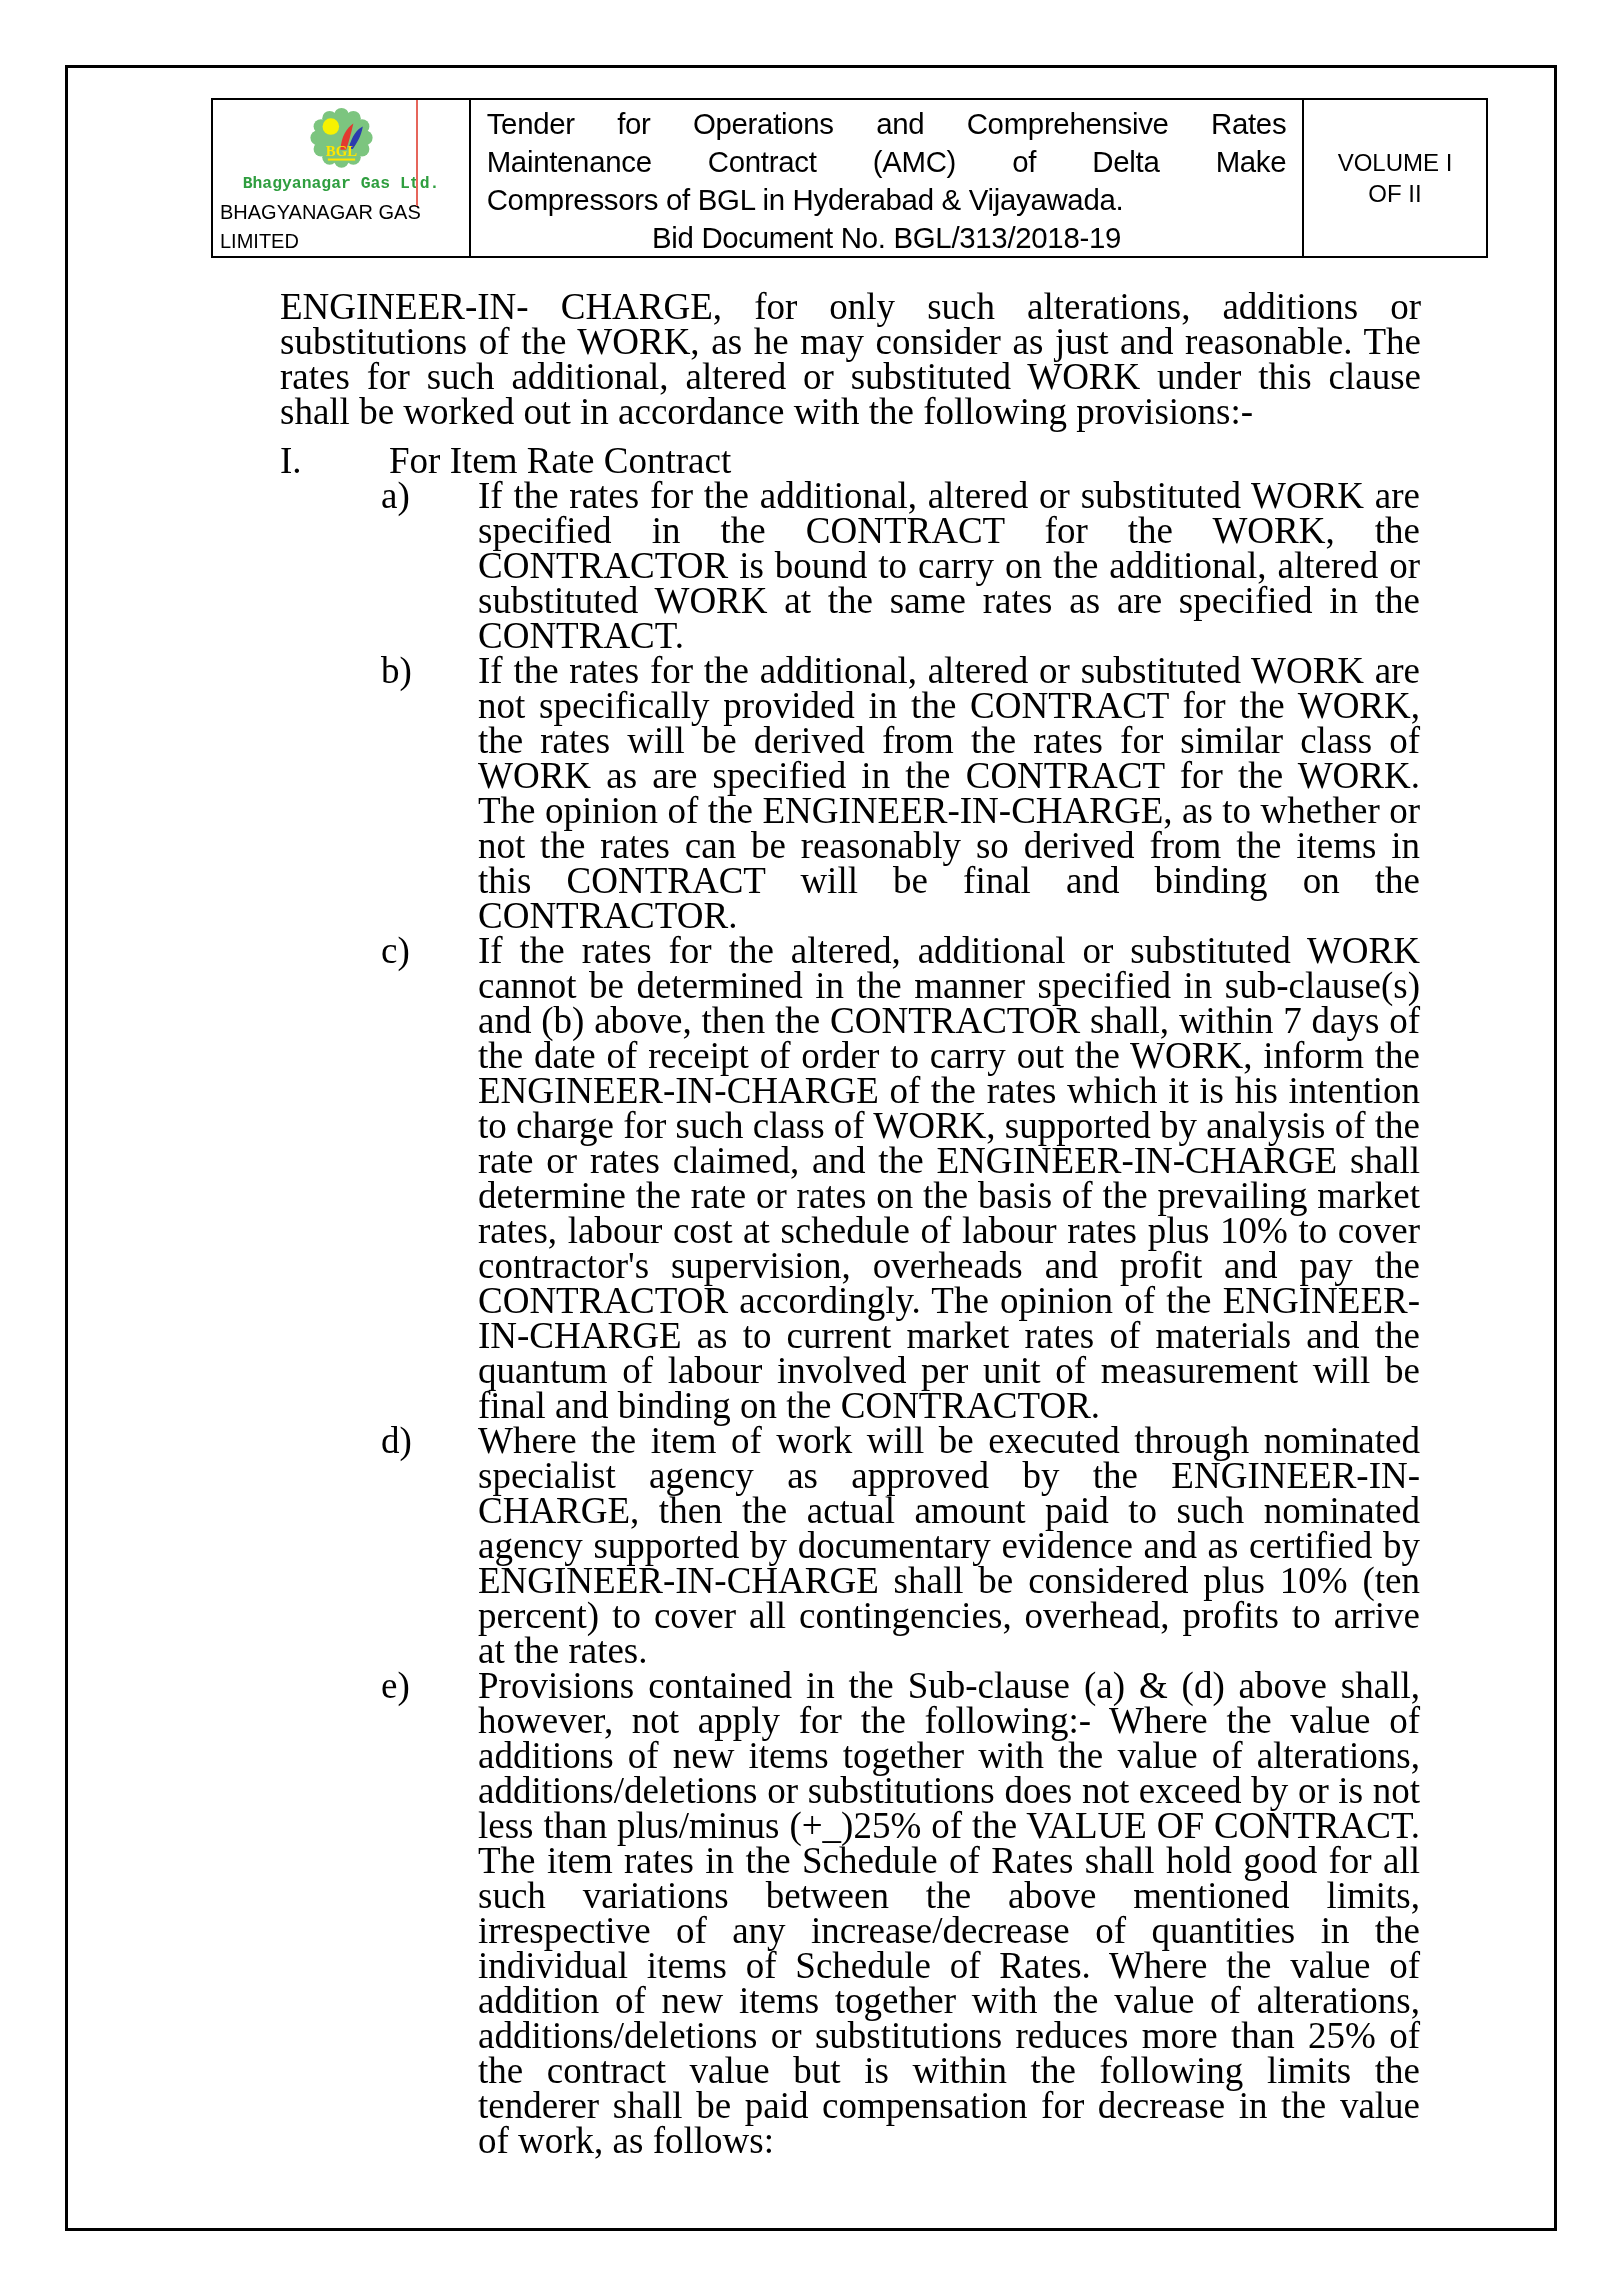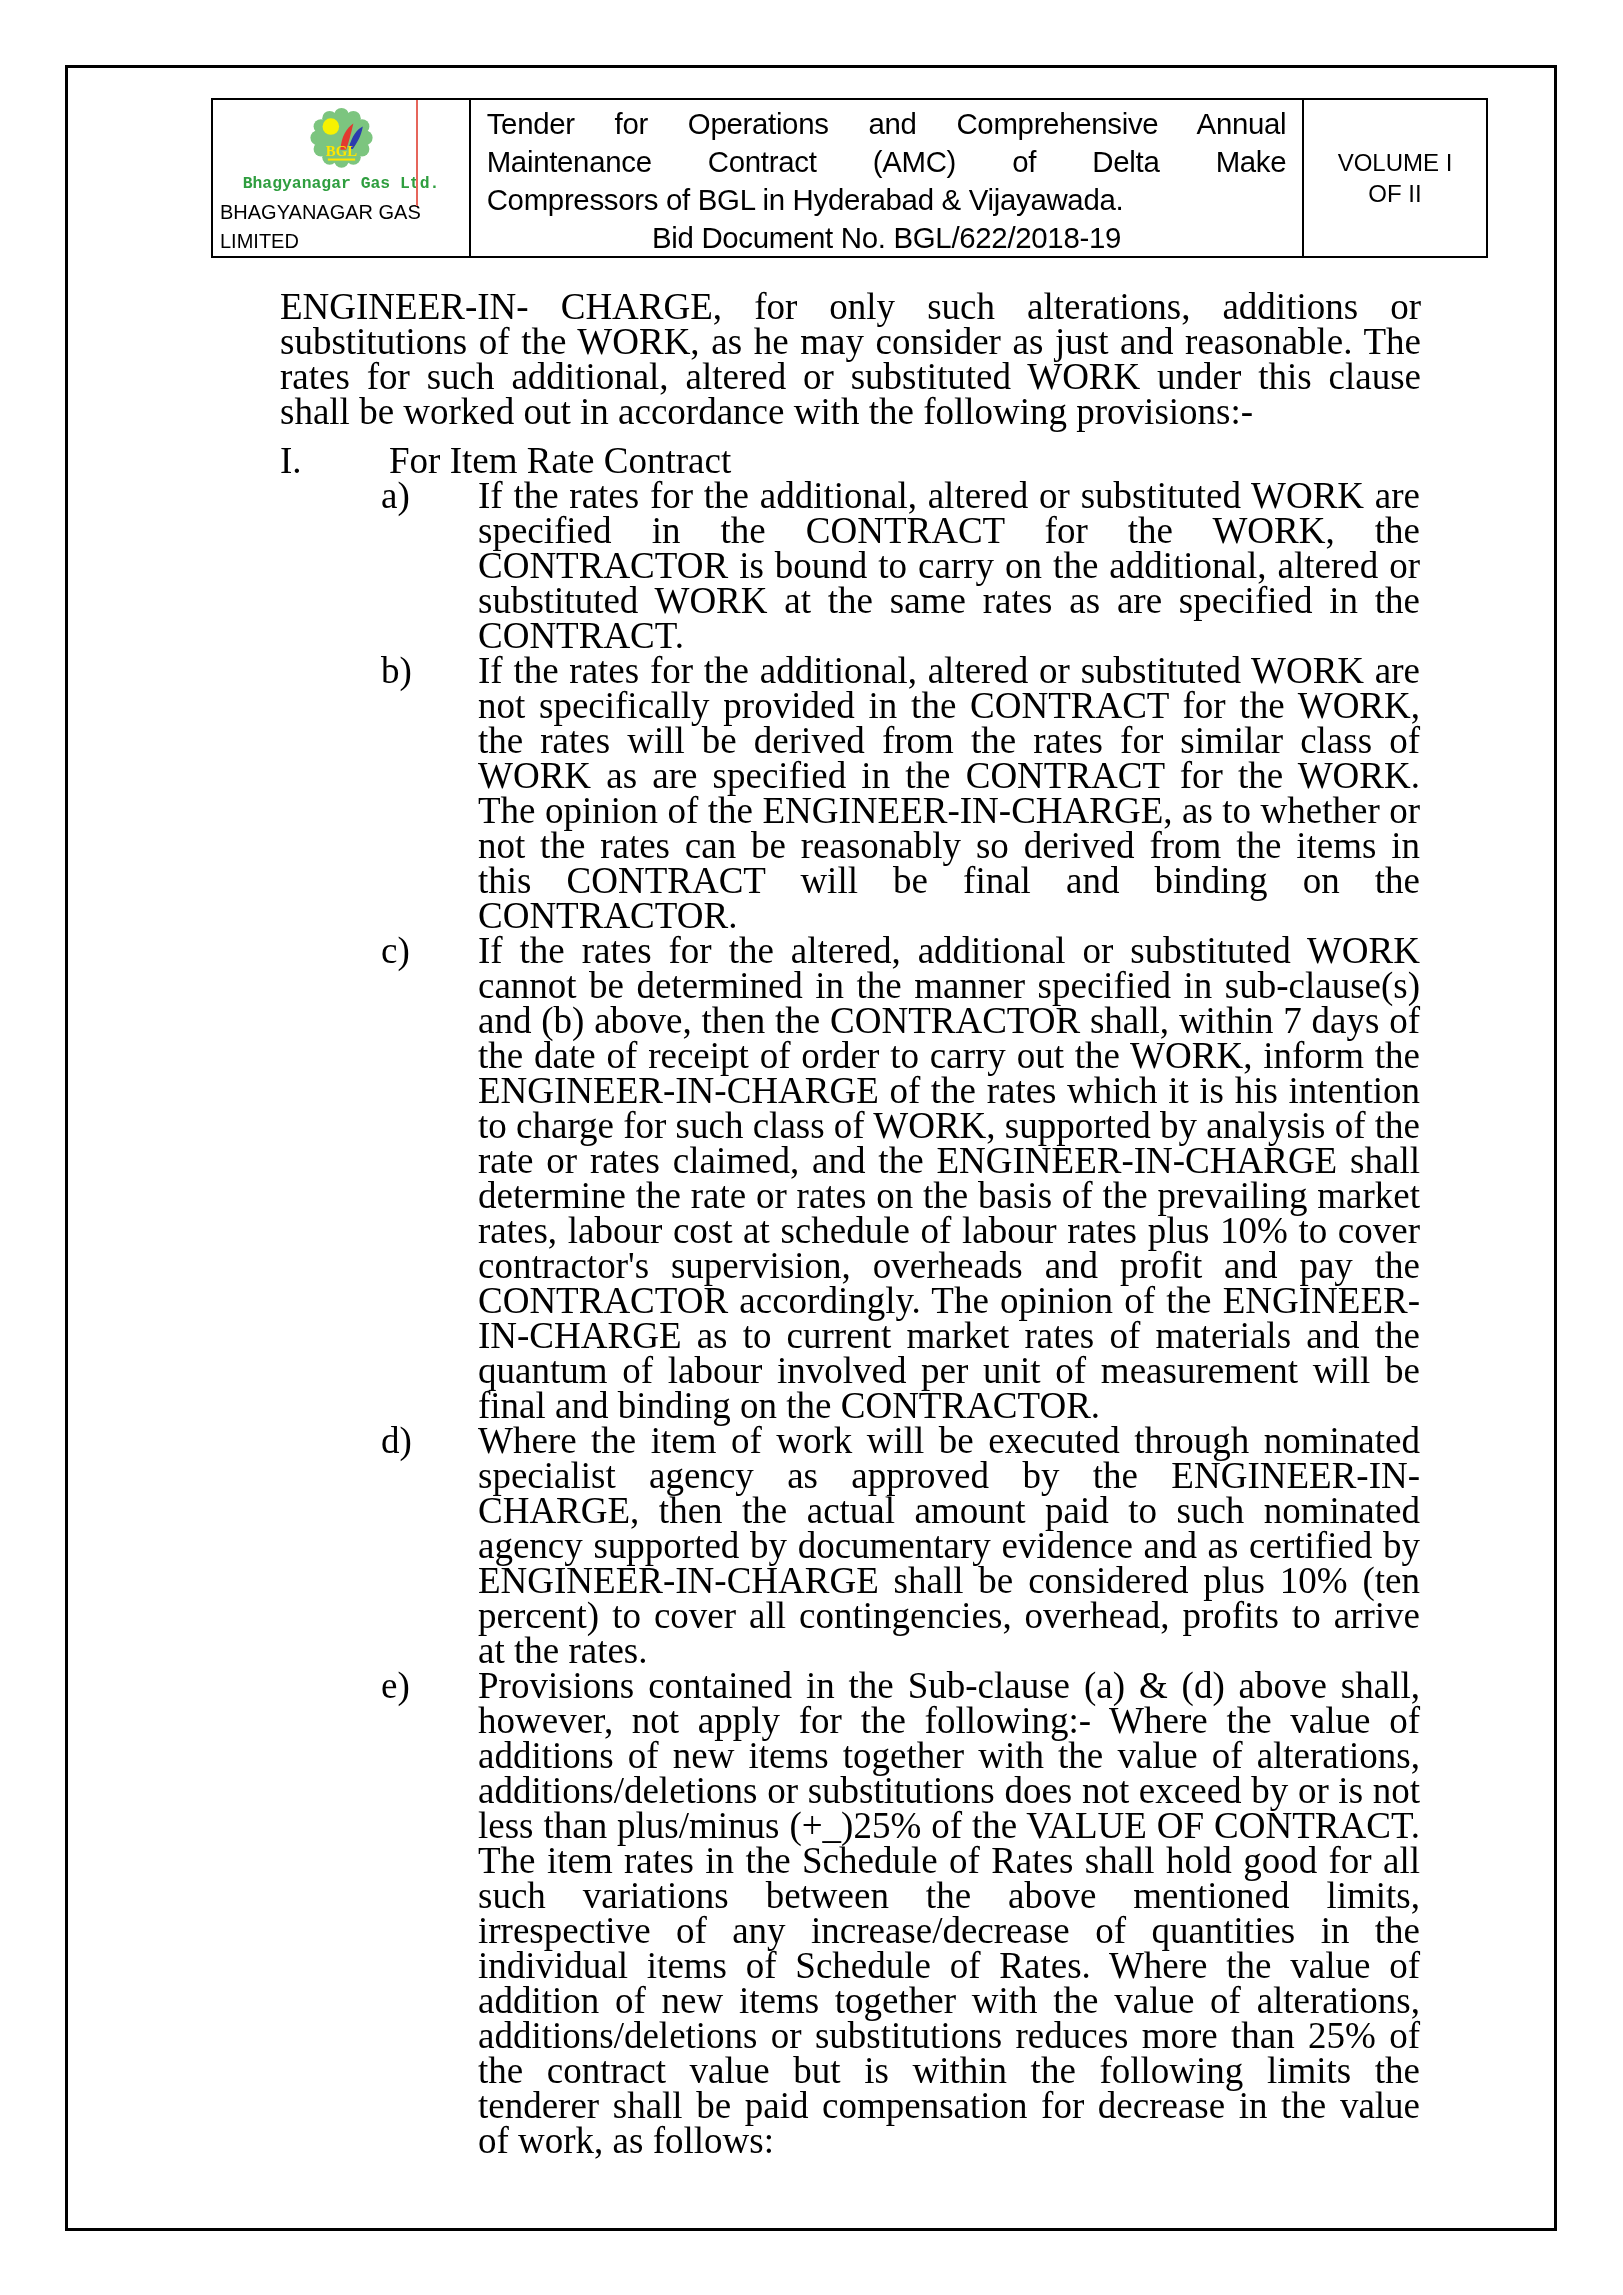--- a/index.html
+++ b/index.html
@@ -76,24 +76,24 @@
           <path d="M92,70 C98,48 106,38 116,33 C113,51 105,62 99,71 Z" fill="#2b3cae"></path>
           <text x="80" y="83" text-anchor="middle" font-family="Liberation Serif, serif" font-size="25" font-weight="bold" fill="#ffe600">BGL</text>
           <rect x="57" y="87" width="46" height="3.5" fill="#ffe600"></rect>
         </svg>
         <div class="logo-caption">Bhagyanagar Gas Ltd.</div>
         <div class="company-name">BHAGYANAGAR GAS LIMITED</div>
         <div class="red-artifact"></div>
       </div>
 
       <div class="hcell title-cell">
-        <div class="title-line jl">Tender for Operations and Comprehensive Annual</div>
+        <div class="title-line jl">Tender for Operations and Comprehensive Rates</div>
         <div class="title-line jl">Maintenance Contract (AMC) of Delta Make</div>
         <div class="title-line">Compressors of BGL in Hyderabad &amp; Vijayawada.</div>
-        <div class="title-line cl">Bid Document No. BGL/622/2018-19</div>
+        <div class="title-line cl">Bid Document No. BGL/313/2018-19</div>
       </div>
 
       <div class="hcell volume-cell">
         <div>VOLUME I</div>
         <div>OF II</div>
       </div>
     </div>
 
     <div class="doc-body">
       <p class="intro">ENGINEER-IN- CHARGE, for only such alterations, additions or substitutions of the WORK, as he may consider as just and reasonable. The rates for such additional, altered or substituted WORK under this clause shall be worked out in accordance with the following provisions:-</p>

